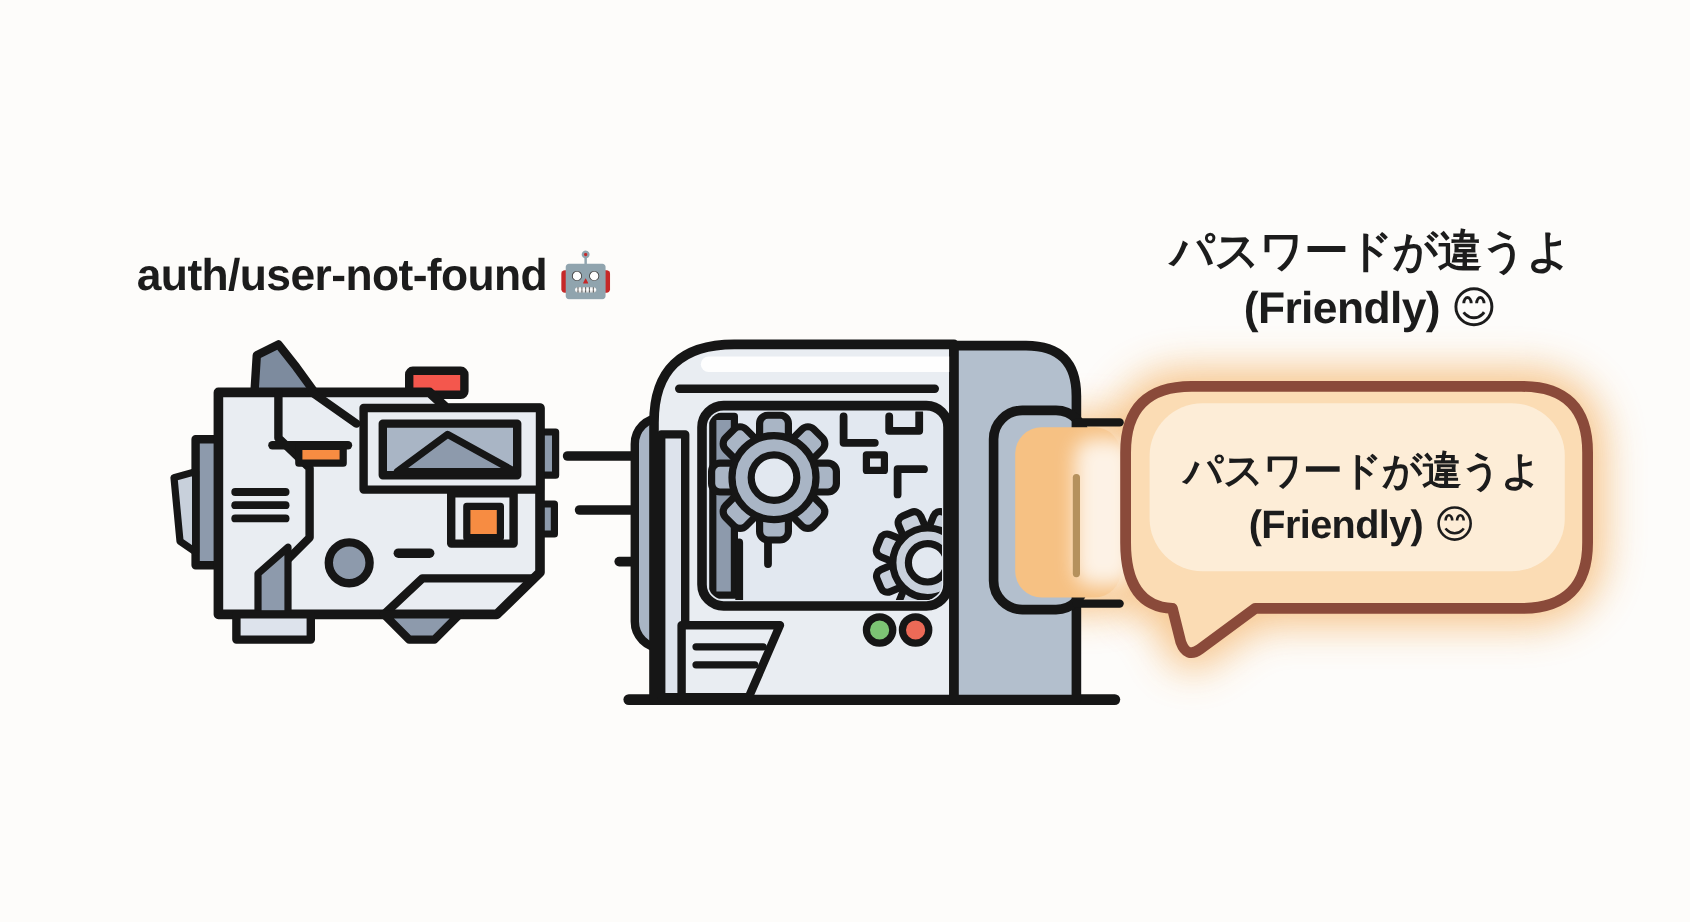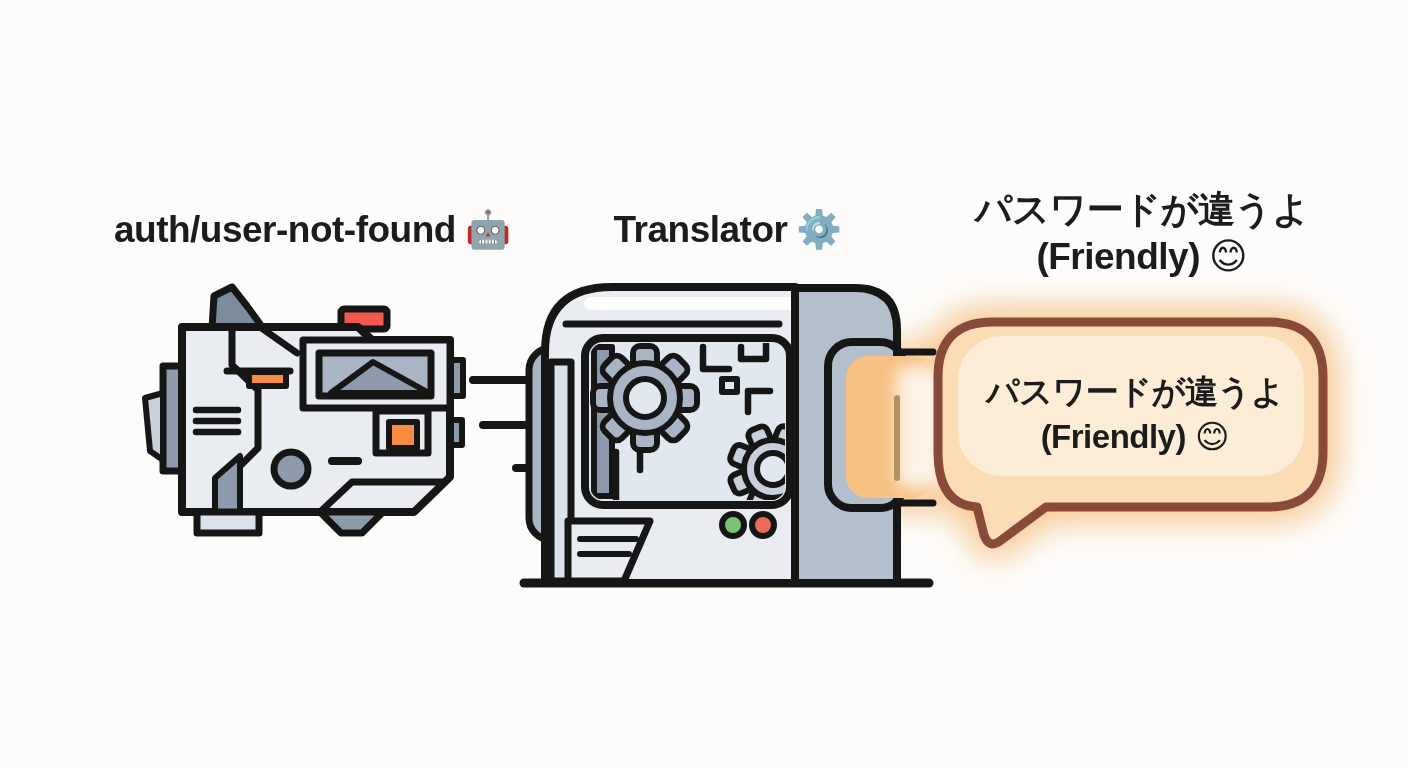--- a/index.html
+++ b/index.html
@@ -145,23 +145,20 @@
   <g>
     <path d="M993,322 H1268 Q1323,322 1323,377 V452 Q1323,507 1268,507 H1046 L1000,541 Q989,549 984,535 L977,507 Q938,505 938,452 V377 Q938,322 993,322 Z" fill="var(--bubble-fill)" stroke="var(--bubble-border)" stroke-width="9" stroke-linejoin="round"></path>
     <rect x="958" y="336" width="346" height="140" rx="44" fill="var(--bubble-inner)" opacity="0.9"></rect>
   </g>
 </svg>
 
 <div class="title" id="label-input">
   <span>auth/user-not-found</span><span class="emoji">🤖</span>
 </div>
 
-<div class="title" id="label-translator">
-  <span>Translator</span><span class="emoji">⚙️</span>
-</div>
 
 <div class="title" id="label-output">
   <div>パスワードが違うよ</div>
   <div>
     <span>(Friendly)</span><span class="emoji">😊</span>
   </div>
 </div>
 
 <div class="title" id="bubble-text">
   <div>パスワードが違うよ</div>

